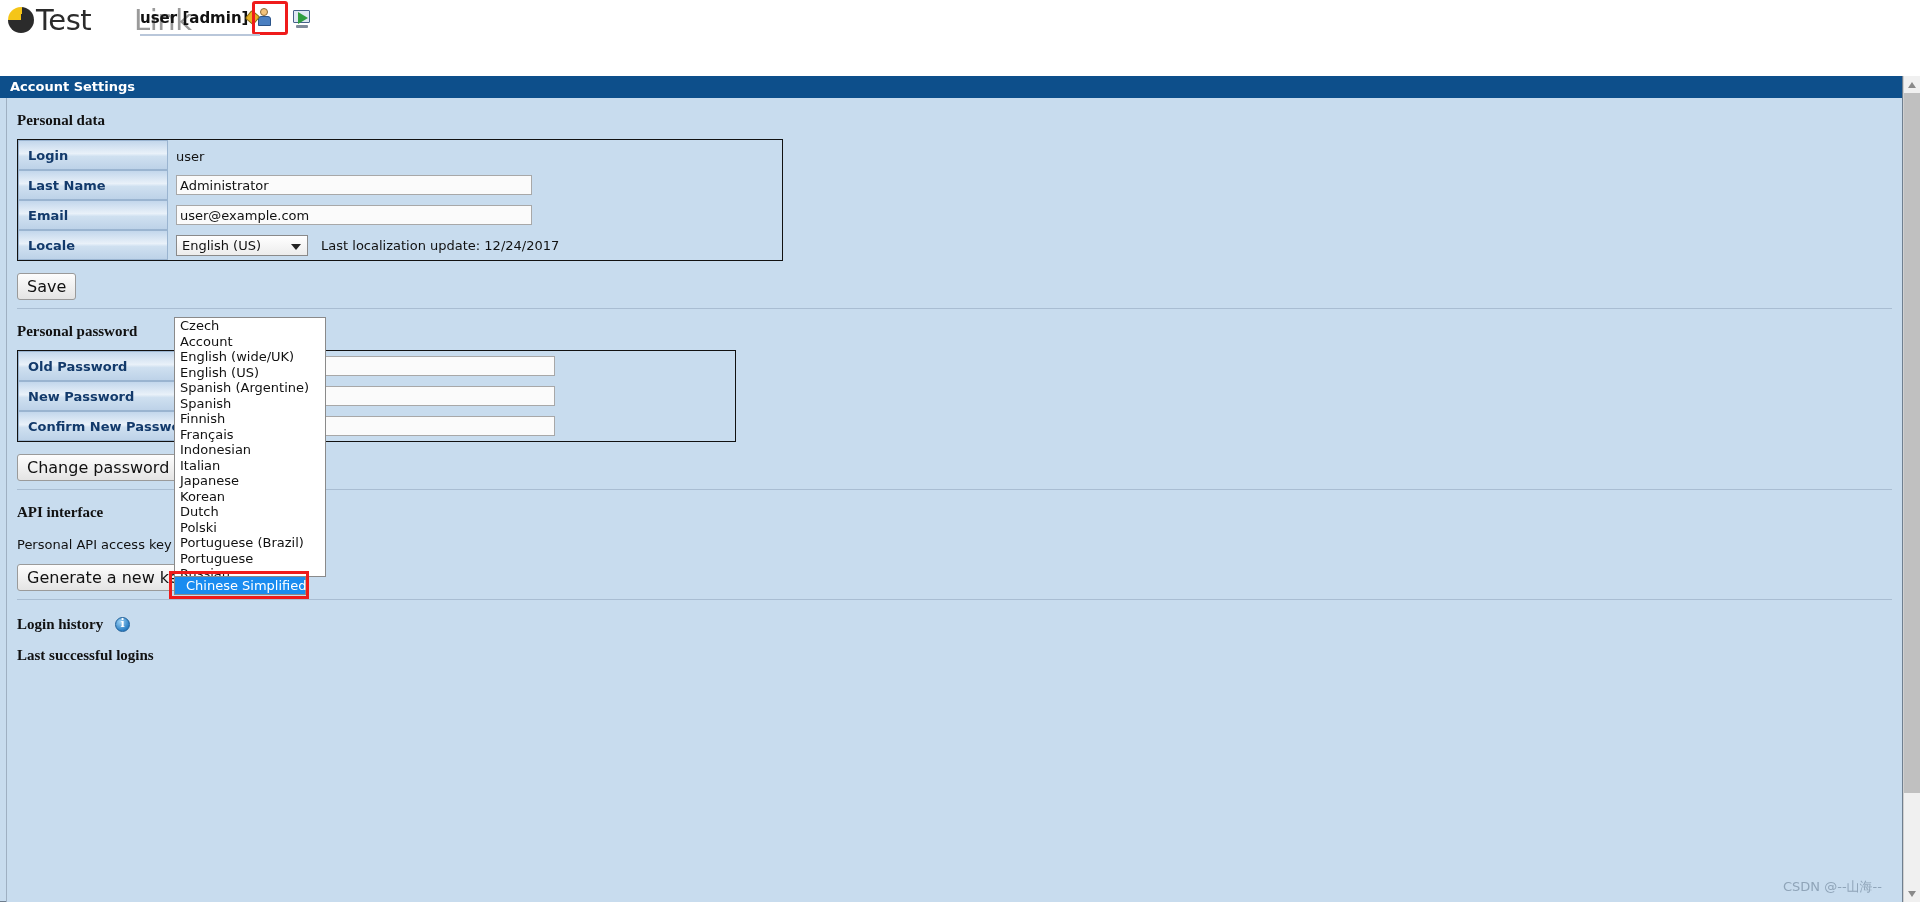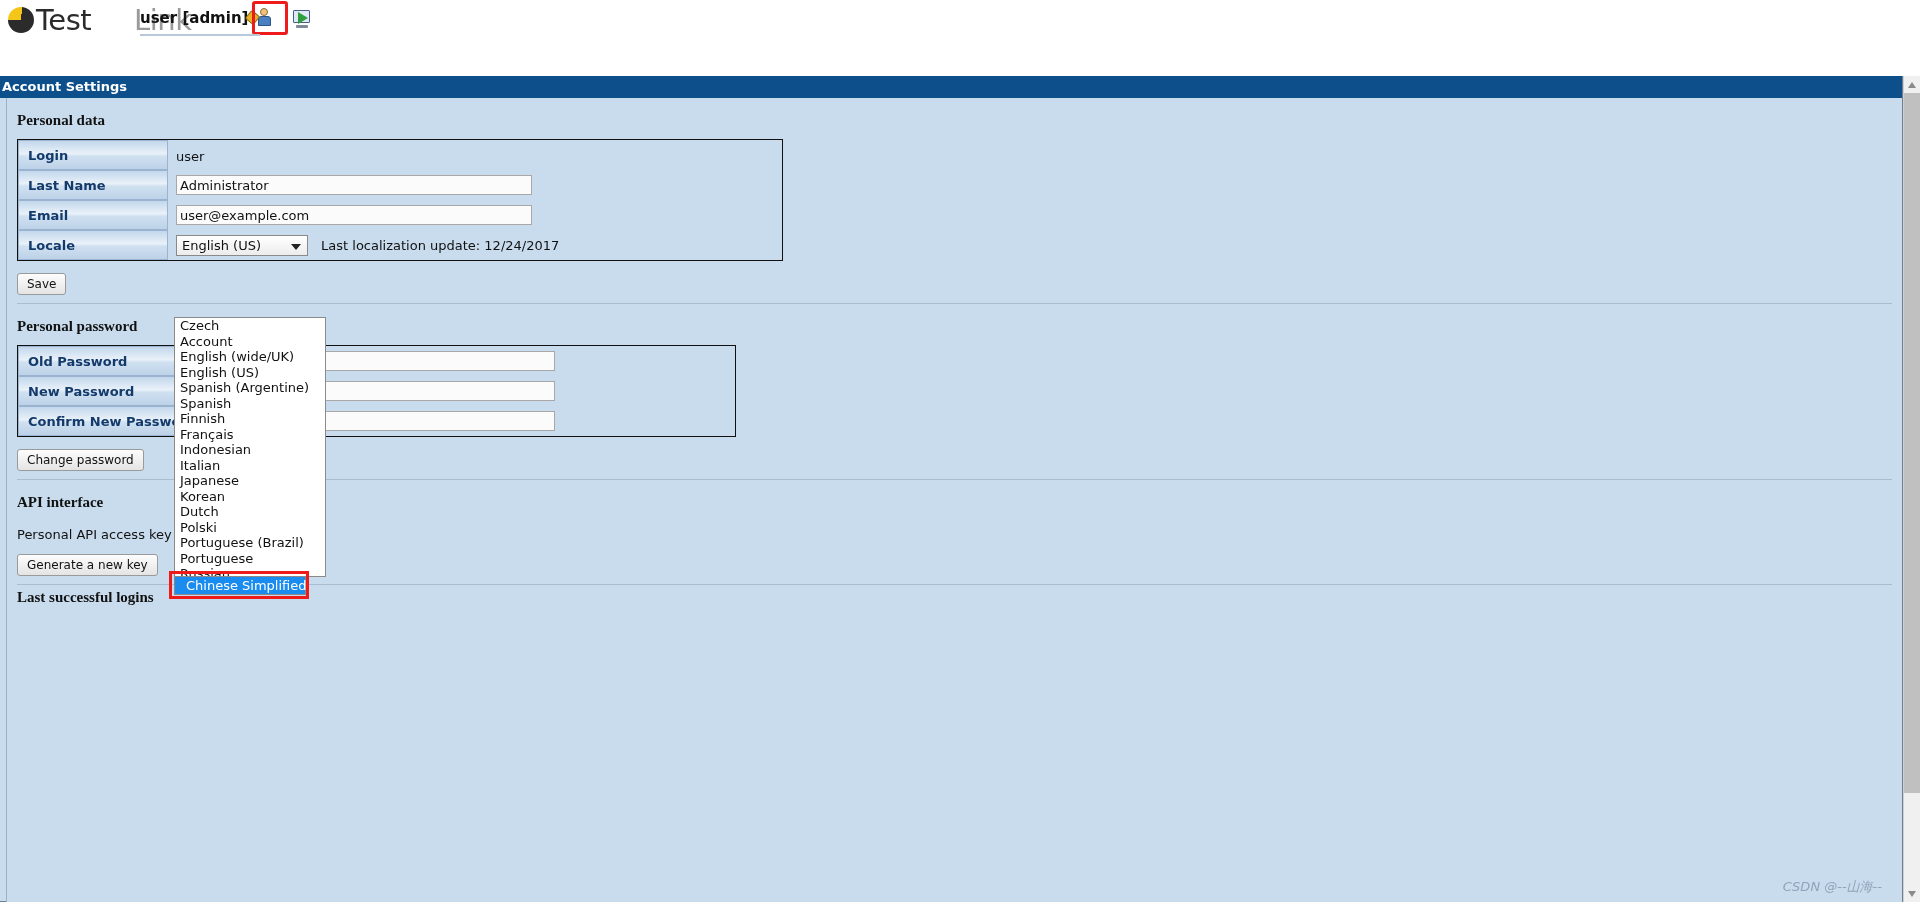--- a/index.html
+++ b/index.html
@@ -86,21 +86,21 @@
   
   .panel {
     position:absolute; left:0px; top:76px; width:1903px; height:826px;
     background:#c8dcee;
     border:1px solid #6f7f8f;
     border-top:none; border-left:none;
   }
   .panel-title {
     height:22px; background:#0d4f8b; color:#ffffff;
     font-size:13px; font-weight:bold; line-height:22px;
-    padding-left:2px;
+    padding-left:10px;
     font-family:"DejaVu Sans","Liberation Sans",sans-serif;
   }
   .panel-body {
     position:relative;
     background:#c8dcee;
     height:804px;
     border-left:1px solid #9fb0c2;
     margin-left:6px;
     padding:0 0 0 0;
   }
@@ -137,21 +137,21 @@
     border:1px solid #a8a8a8; background:#fbfbfb;
     font-size:13px; color:#111; padding:1px 3px;
     font-family:"DejaVu Sans","Liberation Sans",sans-serif;
     outline:none;
   }
   .pwinput { width:350px; }
 
   .btn {
     background:linear-gradient(to bottom,#fdfdfd,#e4e4e4);
     border:1px solid #9a9a9a; border-radius:3px;
-    font-size:12px; color:#111; padding:3px 9px; cursor:pointer;
+    font-size:16px; color:#111; padding:3px 9px; cursor:pointer;
     font-family:"DejaVu Sans","Liberation Sans",sans-serif;
   }
   .btn-row { padding:12px 0 0 10px; }
 
   .locale-row-extra {
     font-size:13px; color:#111; margin-left:8px; white-space:nowrap;
   }
 
   
   .selbox {
@@ -204,21 +204,20 @@
     content:"i"; position:absolute; left:0; right:0; top:-1px;
     text-align:center; color:#fff; font-size:11px; font-weight:bold;
     font-family:"DejaVu Serif","Liberation Serif",serif;
   }
 
   .watermark {
     position:absolute; right:38px; bottom:6px;
     font-size:13px; color:#8fa4b8;
     font-family:"DejaVu Sans","Liberation Sans",sans-serif;
     white-space:nowrap;
-    font-style:italic;
   }
 
   
   .scrollbar {
     position:absolute; right:0px; top:76px; width:17px; height:826px;
     background:#f0f0f0; border-left:1px solid #d0d0d0;
   }
   .sb-up, .sb-down {
     position:absolute; left:0; width:17px; height:17px; background:#f0f0f0;
   }
@@ -357,20 +356,24 @@
       <div class="divider"></div>
 
       <div class="section-h">API interface</div>
       <div class="apitext">Personal API access key = None</div>
       <div class="btn-row">
         <button class="btn">Generate a new key</button>
       </div>
 
       <div class="divider"></div>
 
+      <div class="section-h">
+        <span>Login history</span>
+        <span class="infoicon"></span>
+      </div>
       <div class="section-h" style="padding-top:4px;">Last successful logins</div>
 
       <div class="dropdown">
         <div class="opt">Czech</div>
         <div class="opt">Account</div>
         <div class="opt">English (wide/UK)</div>
         <div class="opt">English (US)</div>
         <div class="opt">Spanish (Argentine)</div>
         <div class="opt">Spanish</div>
         <div class="opt">Finnish</div>

